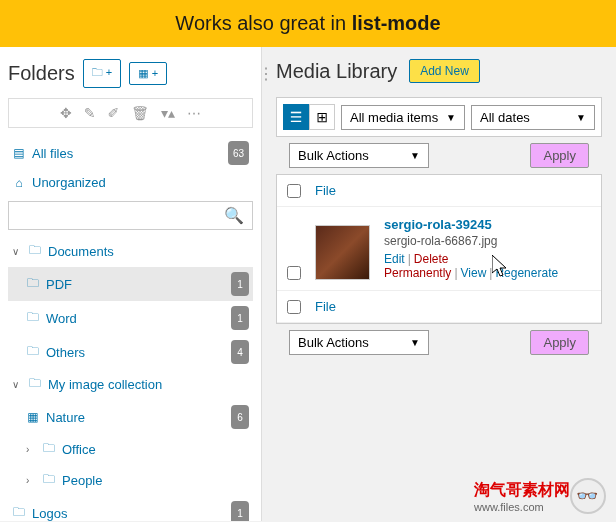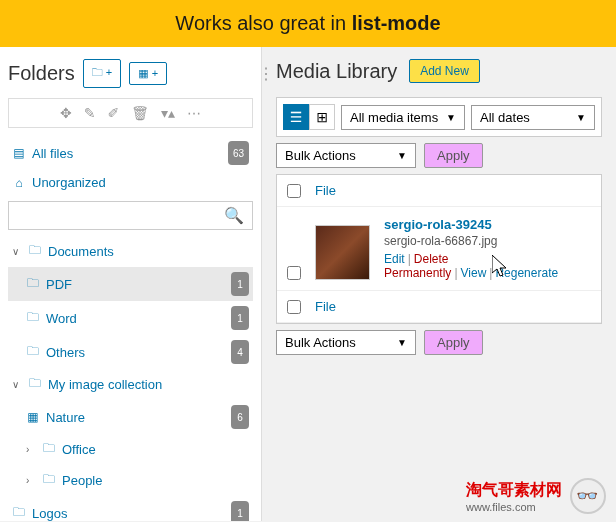--- a/index.html
+++ b/index.html
@@ -27,36 +27,36 @@
 .content-header { display: flex; align-items: center; gap: 12px; margin-bottom: 14px; }
 .content-title { font-size: 20px; font-weight: 400; color: #333; }
 .btn { border: 1px solid #0073aa; background: #fde047; color: #0073aa; padding: 4px 10px; font-size: 12px; cursor: pointer; border-radius: 2px; }
 .btn-gray { border: 1px solid #999; color: #555; background: #f0abfc; padding: 4px 12px; font-size: 13px; cursor: pointer; border-radius: 2px; }
 .filter-bar { display: flex; gap: 6px; margin-bottom: 6px; align-items: center; background: #fff; padding: 6px; border: 1px solid #ccc; }
 .view-toggle { display: flex; }
 .view-btn { width: 26px; height: 26px; border: 1px solid #ccc; display: flex; align-items: center; justify-content: center; cursor: pointer; font-size: 14px; }
 .view-btn.active { background: #0073aa; color: #fff; border-color: #0073aa; }
 .select { border: 1px solid #999; background: #fff; padding: 4px 8px; font-size: 13px; display: flex; align-items: center; justify-content: space-between; cursor: pointer; min-width: 120px; }
 .select .arrow { font-size: 10px; }
-.bulk-row { display: flex; gap: 8px; margin: 6px 0; }
+.bulk-row { display: flex; gap: 8px; margin: 6px 13px; justify-content: space-between; }
 .table { background: #fff; border: 1px solid #ccc; }
 .thead { display: flex; align-items: center; padding: 8px 10px; border-bottom: 1px solid #eee; font-size: 13px; color: #0073aa; gap: 14px; }
 .trow { display: flex; padding: 10px; gap: 14px; border-bottom: 1px solid #eee; align-items: flex-end; }
 .thumb { width: 55px; height: 55px; background: linear-gradient(135deg, #5a2a1a, #8b4a2a, #3a1a0a); border: 1px solid #ccc; }
 .file-info { flex: 1; font-size: 13px; position: relative; }
 .file-title { color: #0073aa; font-weight: 600; margin-bottom: 2px; }
 .file-name { color: #555; margin-bottom: 4px; font-size: 12px; }
 .row-actions { font-size: 12px; }
 .row-actions a { color: #0073aa; cursor: pointer; }
 .row-actions .danger { color: #a00; }
 .row-actions .sep { color: #999; margin: 0 3px; }
 input[type=checkbox] { width: 14px; height: 14px; cursor: pointer; }
 .cursor { position: absolute; left: 492px; top: 255px; font-size: 20px; pointer-events: none; z-index: 10; }
 .drag-handle { color: #999; font-size: 16px; cursor: grab; }
-.watermark { position: absolute; bottom: 8px; right: 10px; display: flex; align-items: center; gap: 8px; font-size: 13px; }
+.watermark { position: absolute; bottom: 8px; right: 10px; display: flex; align-items: center; font-size: 13px; }
 .watermark .cn { color: #d00; font-weight: bold; font-size: 16px; }
 .watermark .url { color: #666; font-size: 11px; }
 .face { width: 36px; height: 36px; border-radius: 50%; background: #eee; border: 2px solid #ccc; display: flex; align-items: center; justify-content: center; font-size: 18px; }
 </style>
 </head>
 <body>
 
 <div class="banner">
   <span>Works also great in </span><strong>list-mode</strong>
 </div>

